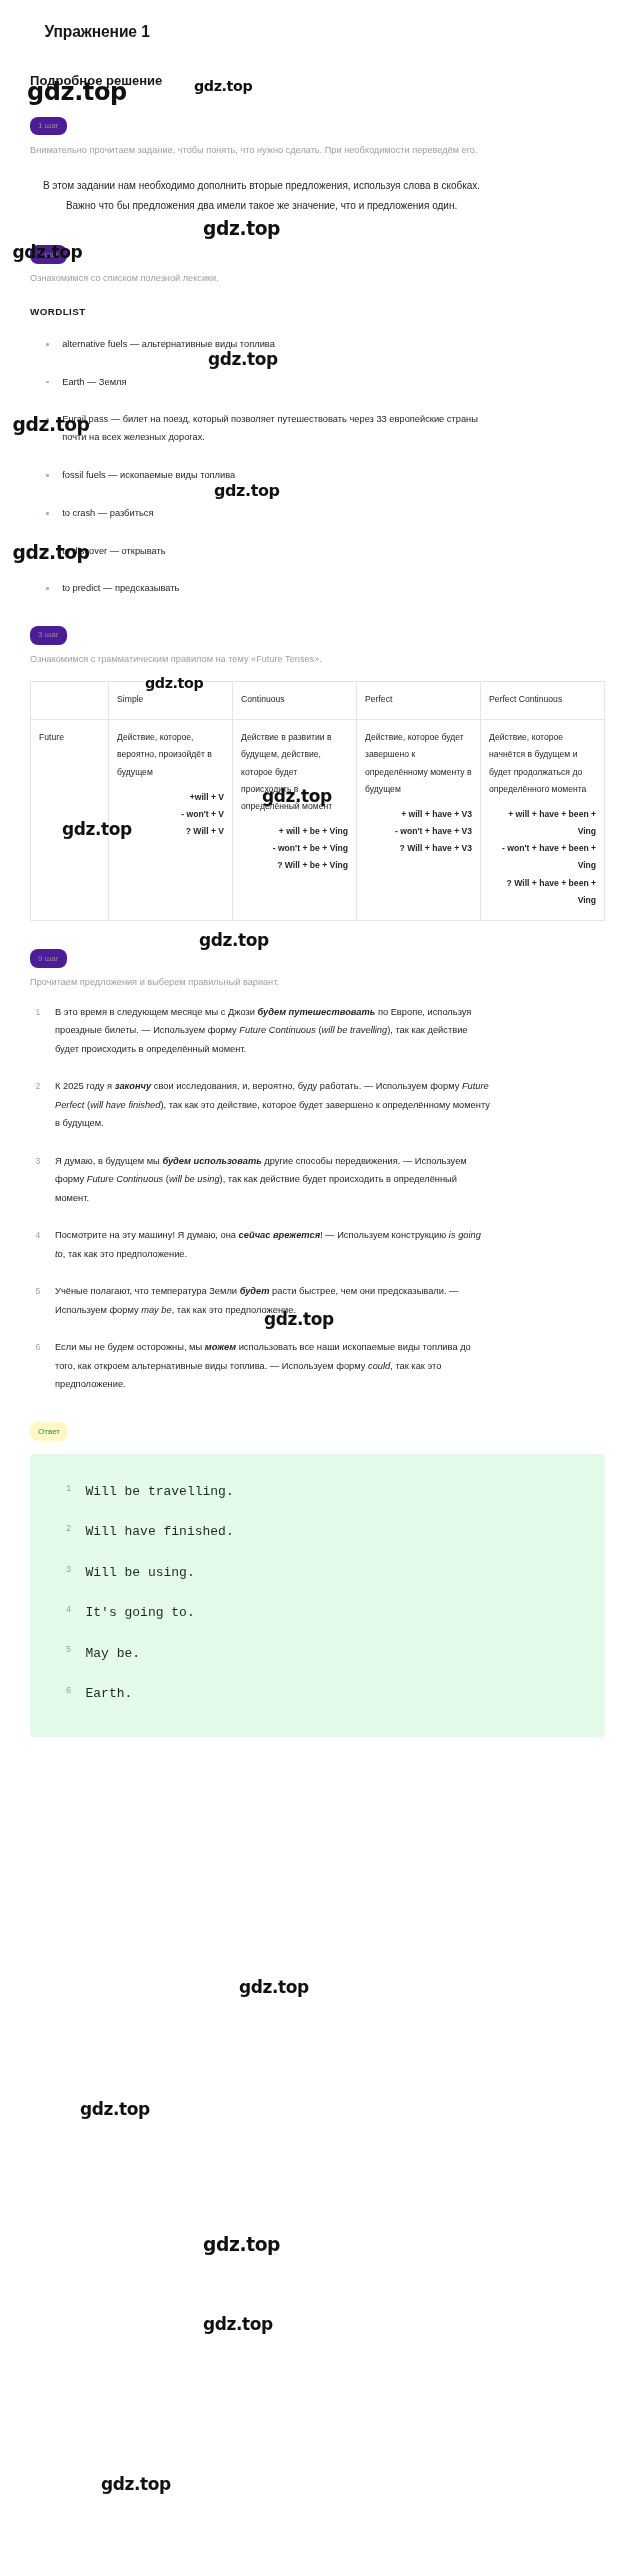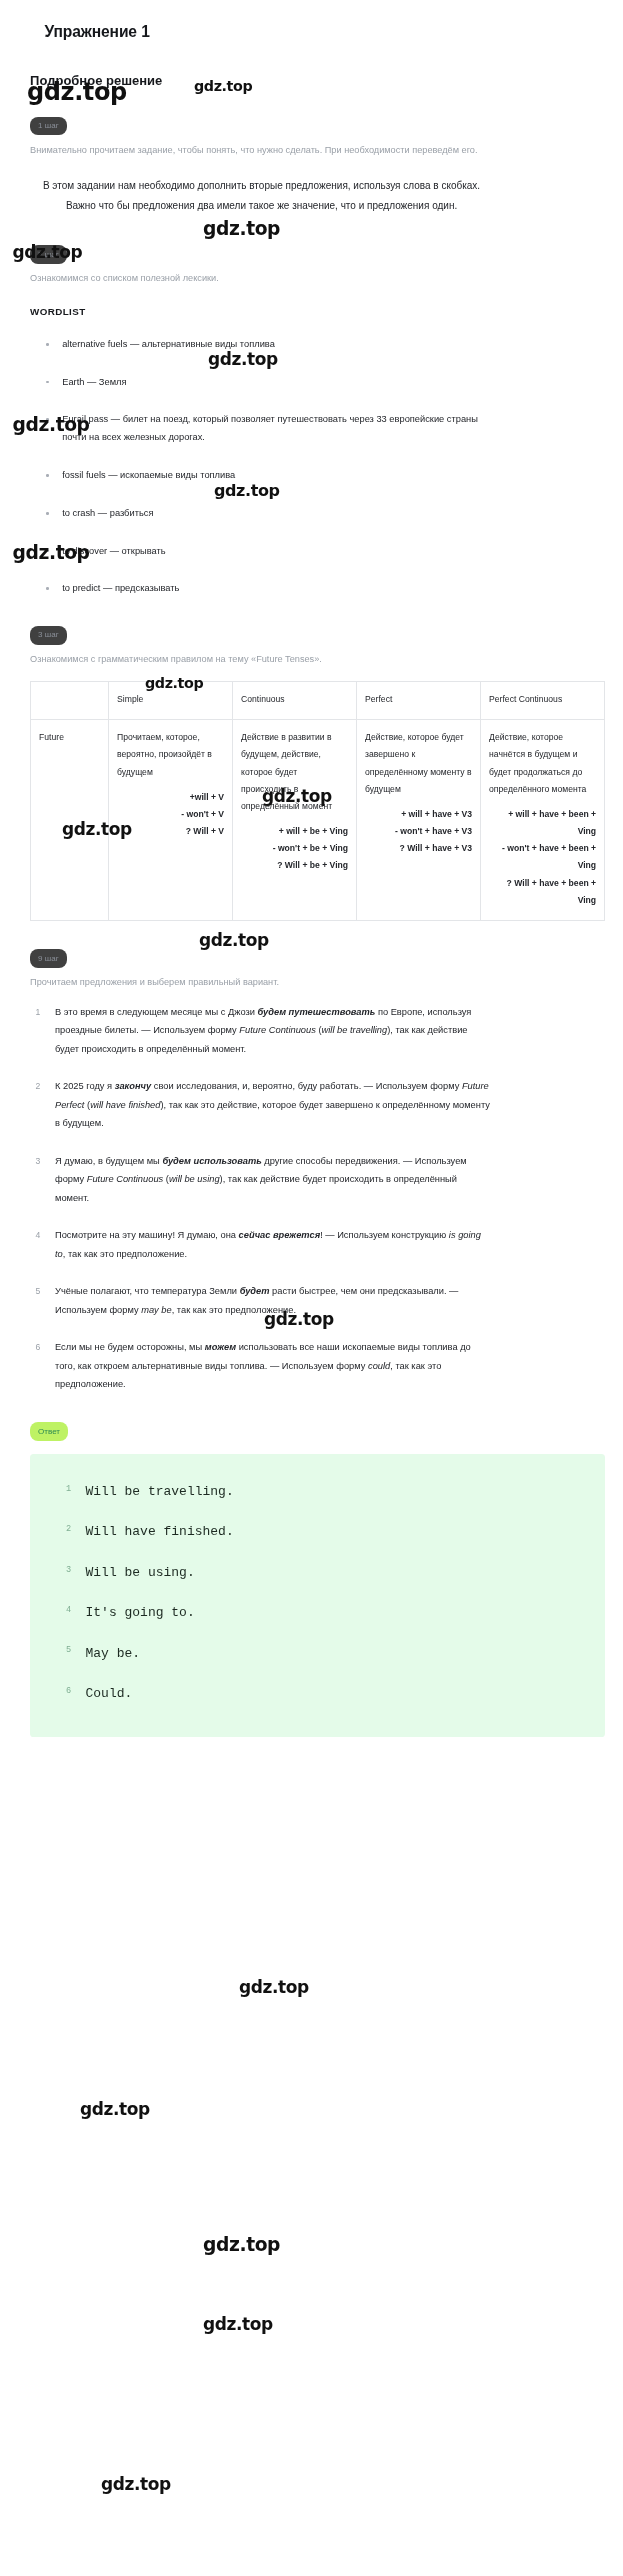--- a/index.html
+++ b/index.html
@@ -34,30 +34,30 @@
   .solution-title {
     font-size: 13px;
     font-weight: bold;
     color: #16181c;
     margin: 32px 0 0 7.1px;
   }
 
   
   .chip {
     display: inline-block;
-    background: #404040;
+    background: #4c1d95;
     color: #8a8f98;
     font-size: 8px;
     line-height: 1;
     padding: 5.3px 8px 5.3px 8px;
     border-radius: 8px;
     margin: 0;
   }
   .chip.answer {
-    background: #bef264;
+    background: #fef9c3;
     color: #2f8b52;
   }
   .chip-row { margin: 27px 0 0 7.1px; }
 
   
   .muted {
     font-size: 9.2px;
     color: #9aa0a8;
     line-height: 1.75;
     margin: 6.2px 0 0 7.1px;
@@ -263,21 +263,21 @@
         <th>Continuous</th>
         <th>Perfect</th>
         <th>Perfect Continuous</th>
       </tr>
     </thead>
     <tbody>
       <tr>
         <td class="rowhead">Future</td>
 
         <td class="cell">
-          <p>Прочитаем, которое, вероятно, произойдёт в будущем</p>
+          <p>Действие, которое, вероятно, произойдёт в будущем</p>
           <div class="gap"></div>
           <p class="cell-strong">+will + V</p>
           <p class="cell-strong">- won't + V</p>
           <p class="cell-strong">? Will + V</p>
         </td>
 
         <td class="cell">
           <p>Действие в развитии в будущем, действие, которое будет происходить в определённый момент</p>
           <div class="gap"></div>
           <p class="cell-strong">+ will + be + Ving</p>
@@ -322,21 +322,21 @@
     <span class="chip answer">Ответ</span>
   </div>
 
   <div class="answer-box">
     <ol class="answers">
       <li>Will be travelling.</li>
       <li>Will have finished.</li>
       <li>Will be using.</li>
       <li>It's going to.</li>
       <li>May be.</li>
-      <li>Could.</li>
+      <li>Earth.</li>
     </ol>
   </div>
 
   <div id="watermark-layer">
       <div class="wm" style="left: 27px; top: 78px; font-size: 24px;">gdz.top</div>
       <div class="wm" style="left: 194px; top: 78px; font-size: 14.3px;">gdz.top</div>
       <div class="wm" style="left: 203px; top: 218px; font-size: 18.7px;">gdz.top</div>
       <div class="wm" style="left: 12.5px; top: 242px; font-size: 17px;">gdz.top</div>
       <div class="wm" style="left: 208px; top: 349px; font-size: 17px;">gdz.top</div>
       <div class="wm" style="left: 12.5px; top: 414px; font-size: 18.7px;">gdz.top</div>

